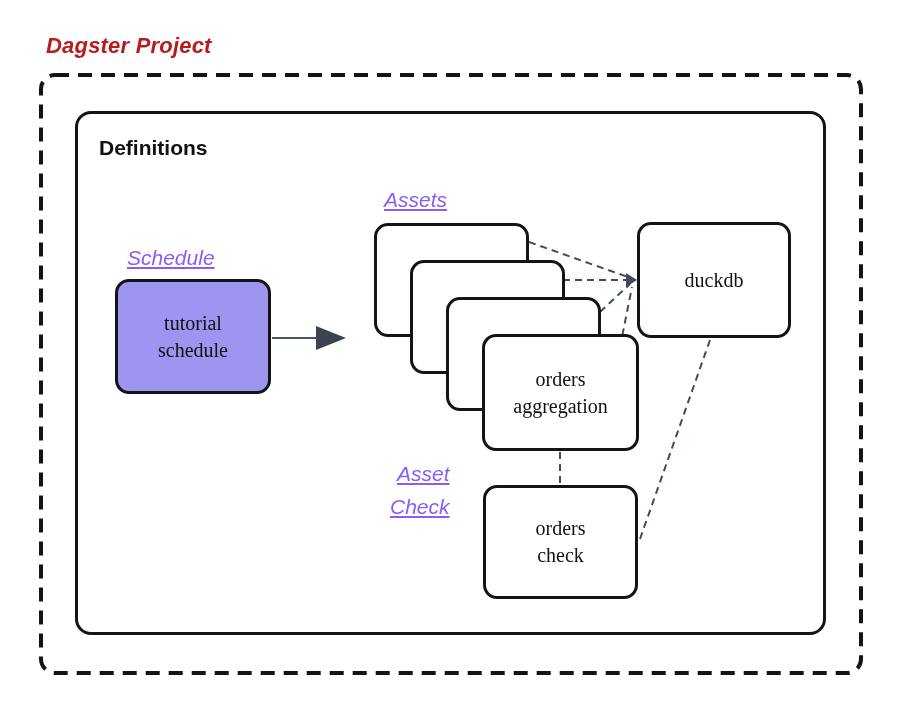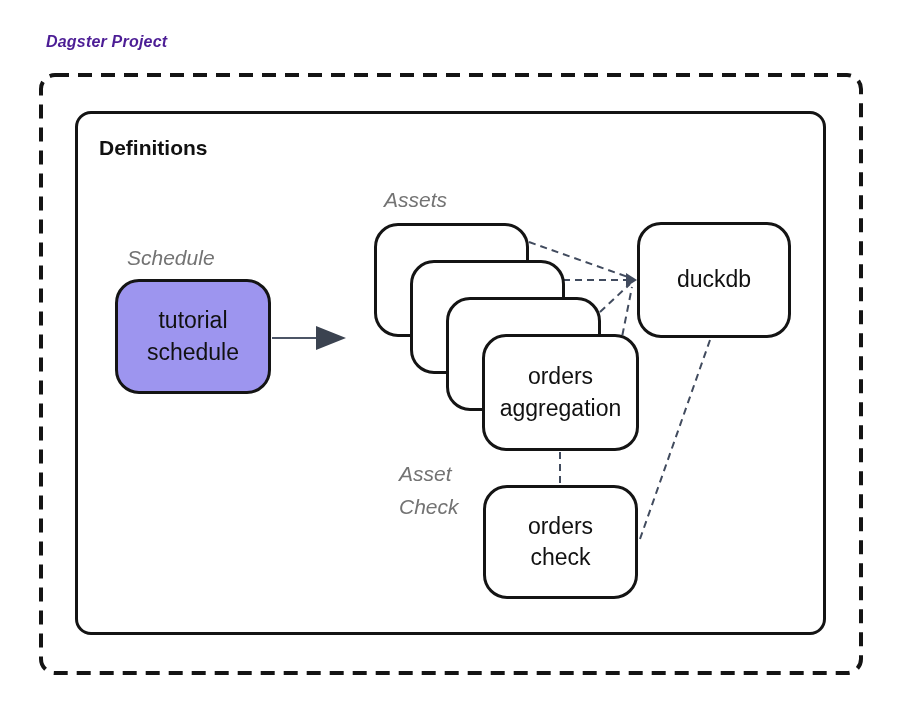--- a/index.html
+++ b/index.html
@@ -16,25 +16,25 @@
     height: 713px;
     background: #ffffff;
     overflow: hidden;
     color: #111111;
   }
 
   .diagram-title {
     position: absolute;
     left: 46px;
     top: 33px;
-    font-size: 16px;
+    font-size: 22px;
     font-style: italic;
     font-weight: 600;
     letter-spacing: 0.2px;
-    color: #4c1d95;
+    color: #b91c1c;
     z-index: 4;
   }
 
   .definitions-box {
     position: absolute;
     left: 75px;
     top: 111px;
     width: 751px;
     height: 524px;
     border: 3px solid #141414;
@@ -57,44 +57,46 @@
     left: 0;
     top: 0;
     z-index: 2;
   }
 
   .section-label {
     position: absolute;
     font-size: 21px;
     font-style: italic;
     font-weight: 500;
-    color: #737373;
+    color: #8b5cf6;
     white-space: pre-line;
     line-height: 1.55;
     z-index: 3;
+    text-decoration: underline;
   }
   .label-schedule   { left: 127px; top: 242px; }
   .label-assets     { left: 384px; top: 184px; }
   .label-resource   { left: 649px; top: 184px; }
-  .label-asset-check{ left: 399px; top: 458px; }
+  .label-asset-check{ left: 390px; top: 458px; text-align: right; }
 
   .node {
     position: absolute;
     border: 3.5px solid #141414;
-    border-radius: 24px;
+    border-radius: 14px;
     background: #ffffff;
     display: flex;
     align-items: center;
     justify-content: center;
     text-align: center;
-    font-size: 23px;
+    font-size: 20px;
     line-height: 1.35;
     white-space: pre-line;
     color: #111111;
     z-index: 3;
+    font-family: Liberation Serif, serif;
   }
 
   .node-schedule {
     left: 115px; top: 279px; width: 156px; height: 115px;
     background: #9D95EF;
     text-align: center;
   }
 
   .asset-stack-1 { left: 374px; top: 223px; width: 155px; height: 114px; z-index: 3; }
   .asset-stack-2 { left: 410px; top: 260px; width: 155px; height: 114px; z-index: 3; }

